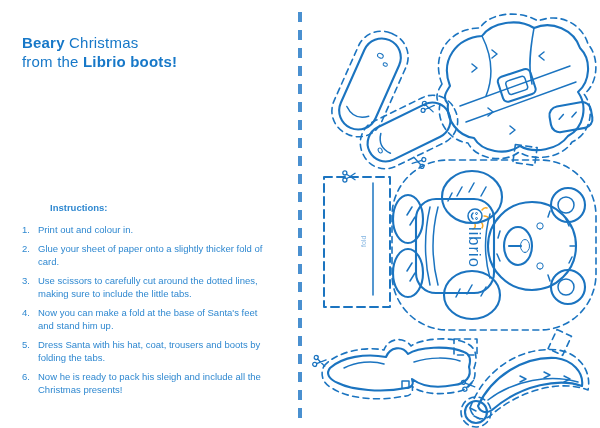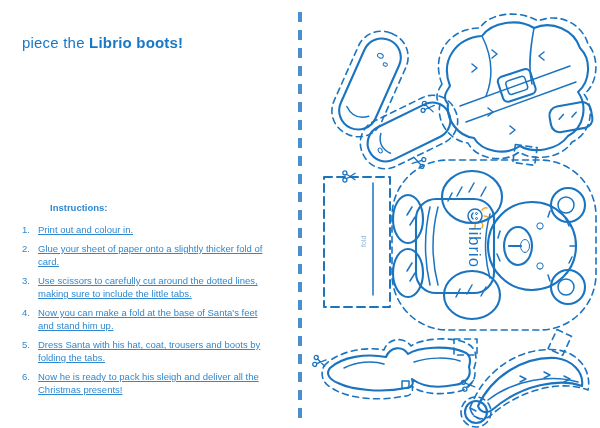--- a/index.html
+++ b/index.html
@@ -29,21 +29,21 @@
   }
   .title b{font-weight:700;}
   .instructions{
     position:absolute;left:22px;top:201px;width:252px;
     color:var(--text-blue);
     font-size:9.5px;line-height:13px;
   }
   .ins-heading{font-weight:700;margin-bottom:9px;padding-left:28px;}
   .ins-item{display:flex;margin-bottom:6px;}
   .ins-num{width:16px;flex:0 0 16px;}
-  .ins-text{flex:1;text-decoration:underline;}
+  .ins-text{flex:1;}
   
   .divider{
     position:absolute;left:298px;top:12px;width:4px;height:406px;
     background:repeating-linear-gradient(
       to bottom,
       var(--divider-blue) 0 10px,
       transparent 10px 18px);
   }
   
   .doodle{position:absolute;color:var(--primary-blue);overflow:visible;}
@@ -76,21 +76,22 @@
 
 <svg width="0" height="0" style="position:absolute" aria-hidden="true">
   <symbol id="sym-scissors" viewBox="0 0 16 14">
     <circle cx="3" cy="3.2" r="2.2" fill="none" stroke="currentColor" stroke-width="1.4"></circle>
     <circle cx="3" cy="10.8" r="2.2" fill="none" stroke="currentColor" stroke-width="1.4"></circle>
     <path d="M4.8 4.5 L14 10.5 M4.8 9.5 L14 3.5" stroke="currentColor" stroke-width="1.4" fill="none" stroke-linecap="round"></path>
   </symbol>
 </svg>
 
 <div class="title">
-  <div><span>piece the </span><b>Librio boots!</b></div>
+  <div><b>Beary</b><span> Christmas</span></div>
+  <div><span>from the </span><b>Librio boots!</b></div>
 </div>
 
 <div class="instructions">
   <div class="ins-heading">Instructions:</div>
   <div class="ins-item">
     <span class="ins-num">1.</span>
     <span class="ins-text">Print out and colour in.</span>
   </div>
   <div class="ins-item">
     <span class="ins-num">2.</span>
@@ -103,21 +104,21 @@
   <div class="ins-item">
     <span class="ins-num">4.</span>
     <span class="ins-text">Now you can make a fold at the base of Santa's feet and stand him up.</span>
   </div>
   <div class="ins-item">
     <span class="ins-num">5.</span>
     <span class="ins-text">Dress Santa with his hat, coat, trousers and boots by folding the tabs.</span>
   </div>
   <div class="ins-item">
     <span class="ins-num">6.</span>
-    <span class="ins-text">Now he is ready to pack his sleigh and deliver all the Christmas presents!</span>
+    <span class="ins-text">Now he is ready to pack his sleigh and include all the Christmas presents!</span>
   </div>
 </div>
 
 <div class="divider"></div>
 
 <svg class="doodle trousers" viewBox="0 0 140 150">
   <g transform="translate(58,60) rotate(24)">
     <rect class="dashedline" x="-26" y="-55" width="52" height="110" rx="25"></rect>
     <rect class="solid" x="-19" y="-48" width="38" height="96" rx="19"></rect>
     <path class="thin" d="M-12 30 Q0 40 12 30"></path>

